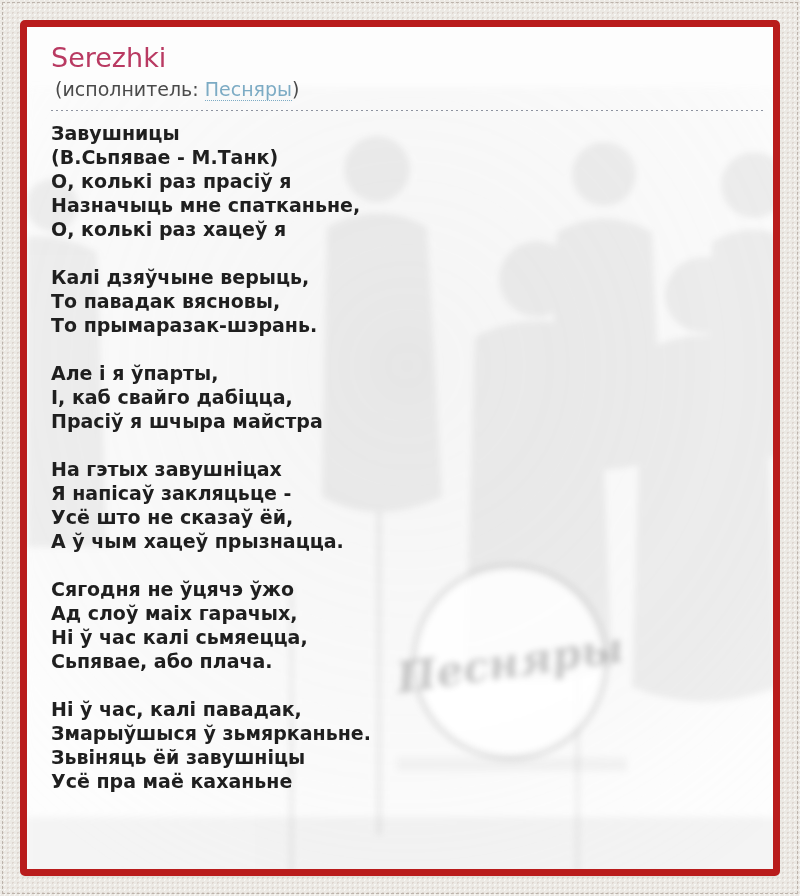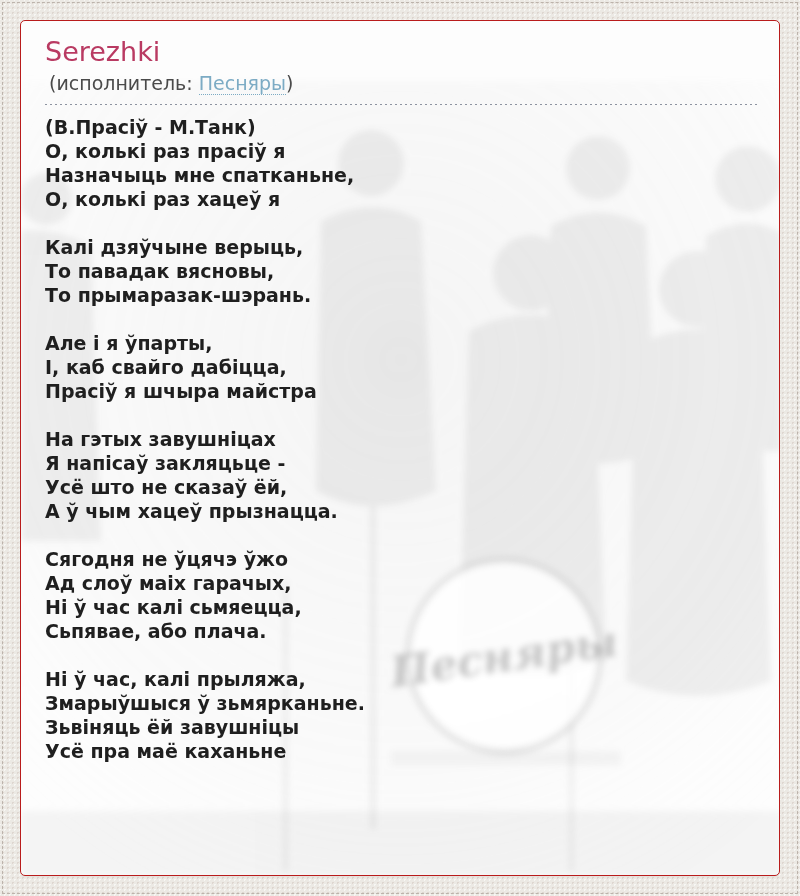--- a/index.html
+++ b/index.html
@@ -19,21 +19,21 @@
     font-family:"DejaVu Sans","Liberation Sans",sans-serif;
     position:relative;
   }
   .page-frame{
     position:absolute;left:2px;top:2px;right:2px;bottom:2px;
     border:1px dashed #bcb3ab;pointer-events:none;z-index:5;
   }
   .song-card{
     position:relative;width:760px;height:856px;margin:20px auto;
     background:var(--card-bg);
-    border:1px solid #b91c1c;border-radius:5px;
+    border:7px solid #b91c1c;border-radius:5px;
     padding:16px 24px 20px 24px;
     overflow:hidden;
     box-shadow:0 1px 2px rgba(0,0,0,.04);
   }
   .photo-bg{
     position:absolute;left:0;top:0;width:760px;height:856px;
     z-index:0;filter:blur(3px);pointer-events:none;
   }
   .card-content{position:relative;z-index:1;}
   h1.song-title{
@@ -122,21 +122,22 @@
 
   <div class="card-content">
     <header>
       <h1 class="song-title">Serezhki</h1>
       <p class="subtitle"><span>(исполнитель: </span><a class="artist-link" href="#">Песняры</a><span>)</span></p>
       <div class="separator"></div>
     </header>
 
     <section class="lyrics">
         <div class="stanza">
-          <div class="lyric-line">(В.Прасіў - М.Танк)</div>
+          <div class="lyric-line">Завушницы</div>
+          <div class="lyric-line">(В.Сьпявае - М.Танк)</div>
           <div class="lyric-line">О, колькі раз прасіў я</div>
           <div class="lyric-line">Назначыць мне спатканьне,</div>
           <div class="lyric-line">О, колькі раз хацеў я</div>
         </div>
         <div class="stanza">
           <div class="lyric-line">Калі дзяўчыне верыць,</div>
           <div class="lyric-line">То павадак вясновы,</div>
           <div class="lyric-line">То прымаразак-шэрань.</div>
         </div>
         <div class="stanza">
@@ -150,21 +151,21 @@
           <div class="lyric-line">Усё што не сказаў ёй,</div>
           <div class="lyric-line">А ў чым хацеў прызнацца.</div>
         </div>
         <div class="stanza">
           <div class="lyric-line">Сягодня не ўцячэ ўжо</div>
           <div class="lyric-line">Ад слоў маіх гарачых,</div>
           <div class="lyric-line">Ні ў час калі сьмяецца,</div>
           <div class="lyric-line">Сьпявае, або плача.</div>
         </div>
         <div class="stanza">
-          <div class="lyric-line">Ні ў час, калі прыляжа,</div>
+          <div class="lyric-line">Ні ў час, калі павадак,</div>
           <div class="lyric-line">Змарыўшыся ў зьмярканьне.</div>
           <div class="lyric-line">Зьвіняць ёй завушніцы</div>
           <div class="lyric-line">Усё пра маё каханьне</div>
         </div>
       </section>
   </div>
 
 </article>
 
 </body></html>

